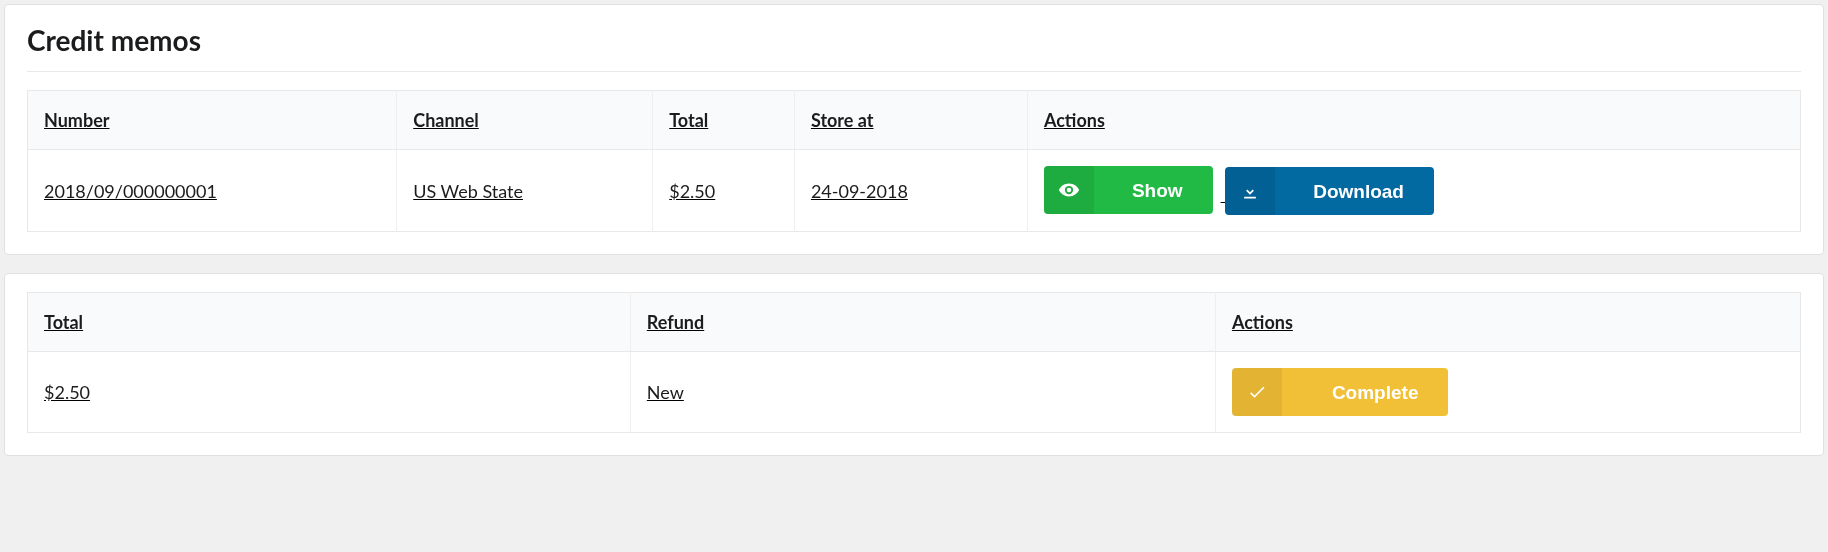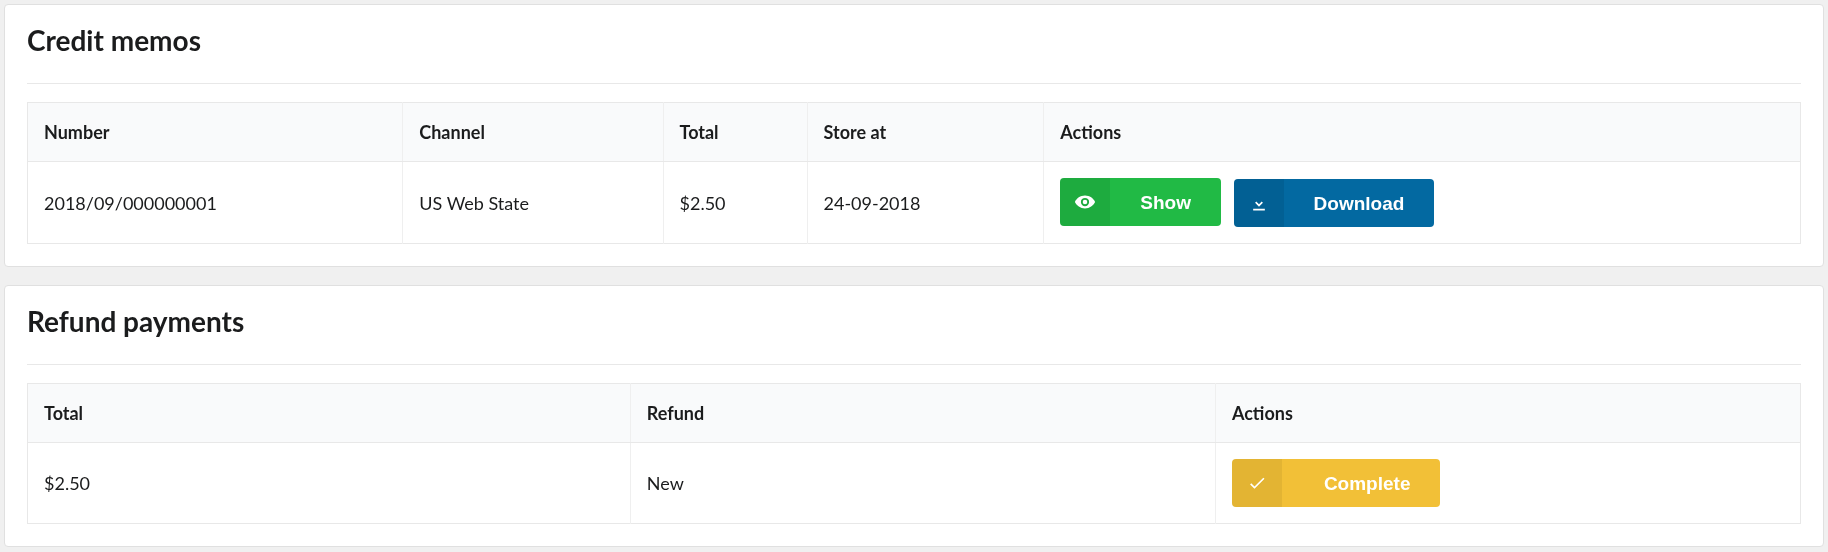--- a/index.html
+++ b/index.html
@@ -16,29 +16,30 @@
       background: #fff;
       border: 1px solid #e0e0e0;
       border-radius: 4px;
       margin-bottom: 18px;
       padding: 18px 22px 22px 22px;
     }
     .panel-title {
       font-size: 28px;
       font-weight: 700;
       color: #1b1c1d;
-      padding-bottom: 26px;
+      padding-bottom: 14px;
       border-bottom: 1px solid #e8e8e8;
       margin-bottom: 18px;
     }
     table {
       width: 100%;
       border-collapse: collapse;
       border: 1px solid #e8e8e8;
       border-radius: 4px;
+      text-decoration: underline;
     }
     thead th {
       text-align: left;
       font-size: 18px;
       font-weight: 700;
       color: #1b1c1d;
       background: #f9fafb;
       padding: 18px 16px;
       border-bottom: 1px solid #e8e8e8;
       border-right: 1px solid #efefef;
@@ -76,20 +77,21 @@
       justify-content: center;
       width: 50px;
       height: 48px;
       background: rgba(0,0,0,0.08);
     }
     .btn-label {
       padding: 0 30px;
       height: 48px;
       display: inline-flex;
       align-items: center;
+      margin-left: 8px;
     }
     .btn-green { background: #21ba45; }
     .btn-purple { background: #0369a1; }
     .btn-yellow { background: #f2c037; gap: 12px; }
     .btn-yellow .btn-icon-wrap { background: rgba(0,0,0,0.06); }
     svg { display: block; }
   </style>
 </head>
 <body>
 
@@ -128,21 +130,20 @@
             </span>
             <span class="btn-label">Download</span>
           </button>
         </td>
       </tr>
     </tbody>
   </table>
 </div>
 
 <div class="panel">
-  <div class="panel-title">Refund payments</div>
   <table>
     <thead>
       <tr>
         <th style="width:34%">Total</th>
         <th style="width:33%">Refund</th>
         <th style="width:33%">Actions</th>
       </tr>
     </thead>
     <tbody>
       <tr>

